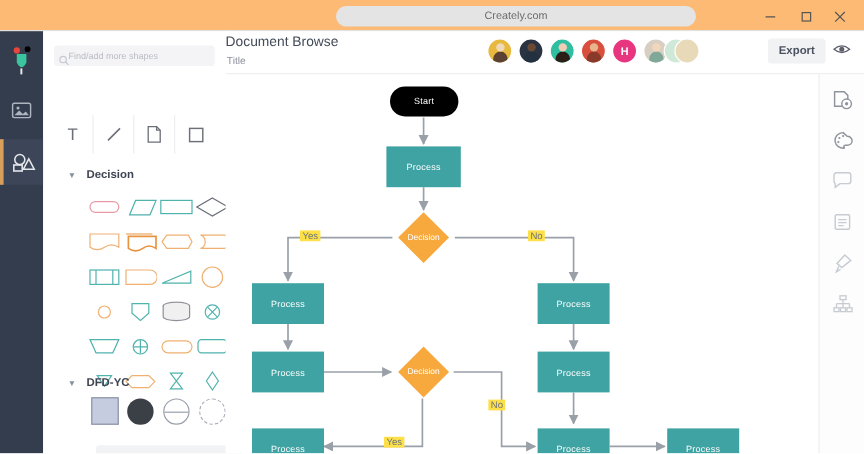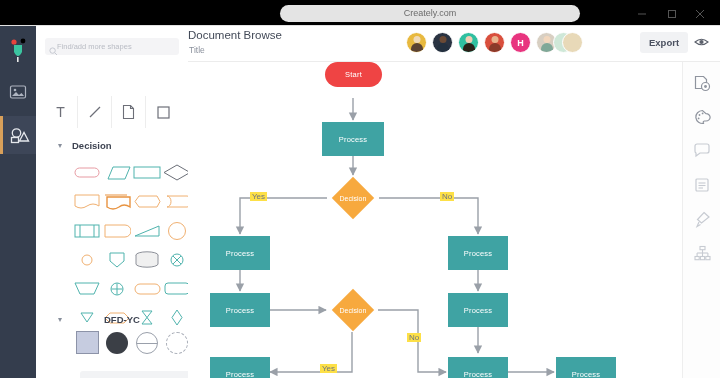--- a/index.html
+++ b/index.html
@@ -7,21 +7,21 @@
   body {
     font-family: "Liberation Sans", sans-serif;
     background:#ffffff;
     -webkit-font-smoothing:antialiased;
   }
   #app { position:relative; width:720px; height:378px; overflow:hidden; background:#fff; }
 
   
   .titlebar{
     position:absolute; left:0; top:0; width:720px; height:26px;
-    background:#000000; border-bottom:1px solid #e2e2e2;padding-left:44px;
+    background:#fdba74; border-bottom:1px solid #e2e2e2;padding-left:44px;
   }
   .urlpill{
     position:absolute; left:280px; top:5px; width:300px; height:17px;
     background:#e4e4e4; border-radius:9px;
   }
   .urltext{
     position:absolute; left:280px; top:5px; width:300px; height:17px;
     line-height:17px; text-align:center; font-size:9px; color:#6b6b6b;
   }
   .wbtn{ position:absolute; top:6px; width:16px; height:16px; color:#555; }
@@ -65,21 +65,21 @@
     border-right:1px solid #ededed; cursor:pointer;
   }
   .toolbtn:last-child{ border-right:none; }
   .toolbtn .tglyph{ font-size:14px; color:#6d6f78; line-height:1; }
 
   .sect-head{
     position:absolute; left:36px; font-size:9.5px; color:#3e4452; font-weight:bold;
   }
   .sect-caret{ position:absolute; left:22px; font-size:8px; color:#888f9c; }
   .h-flow{ top:114px; } .c-flow{ top:115px; }
-  .h-dfd{ top:288px;margin-left:32px; }  .c-dfd{ top:289px; }
+  .h-dfd{ top:288px; }  .c-dfd{ top:289px; }
 
   .shapegrid{ position:absolute; left:36px; width:120px; }
   .sg-flow{ top:132px; }
   .sgrow{ display:flex; height:29px; align-items:center; }
   .sgcell{ width:33px; height:29px; display:flex; align-items:center; justify-content:center; cursor:pointer;}
 
   .sg-dfd{ top:302px; }
   .dfd-sq{ width:23px; height:23px; background:#c6cce0; border:1px solid #8c93a8; }
   .dfd-circ{ width:22px; height:22px; border-radius:50%; background:#3b3f46; }
   .dfd-half{ width:22px; height:22px; border-radius:50%; border:1px solid #9aa0ab; position:relative;}
@@ -496,21 +496,21 @@
         <line x1="290" y1="265" x2="290" y2="291" marker-end="url(#ah)"></line>
 
         <path d="M190 248 L230 248 L230 310 L258 310" marker-end="url(#ah)"></path>
 
         <path d="M164 270 L164 310 L82 310" marker-end="url(#ah)"></path>
 
         <line x1="320" y1="310" x2="366" y2="310" marker-end="url(#ah)"></line>
       </g>
     </svg>
     <div id="nodes">
-        <div class="node n-start" style="left: 137px; top: 0; width: 57px; height: 25px; background: #ef4444; align-items: center;">
+        <div class="node n-start" style="left: 137px; top: 10px; width: 57px; height: 25px; background: #000000; align-items: center;">
           <span>Start</span>
         </div>
         <div class="node n-proc" style="left: 134px; top: 60px; width: 62px; height: 34px; background: rgb(63, 163, 163);">
           <span>Process</span>
         </div>
         <div class="dec-wrap" style="left: 139px; top: 115px; width: 52px; height: 42px;">
           <div class="dia" style="left:11px;top:6px;width:30px;height:30px;background:#f7a93e"></div>
           <div class="lbl">Decision</div>
         </div>
         <div class="node n-proc" style="left: 22px; top: 174px; width: 60px; height: 34px; background: rgb(63, 163, 163);">

